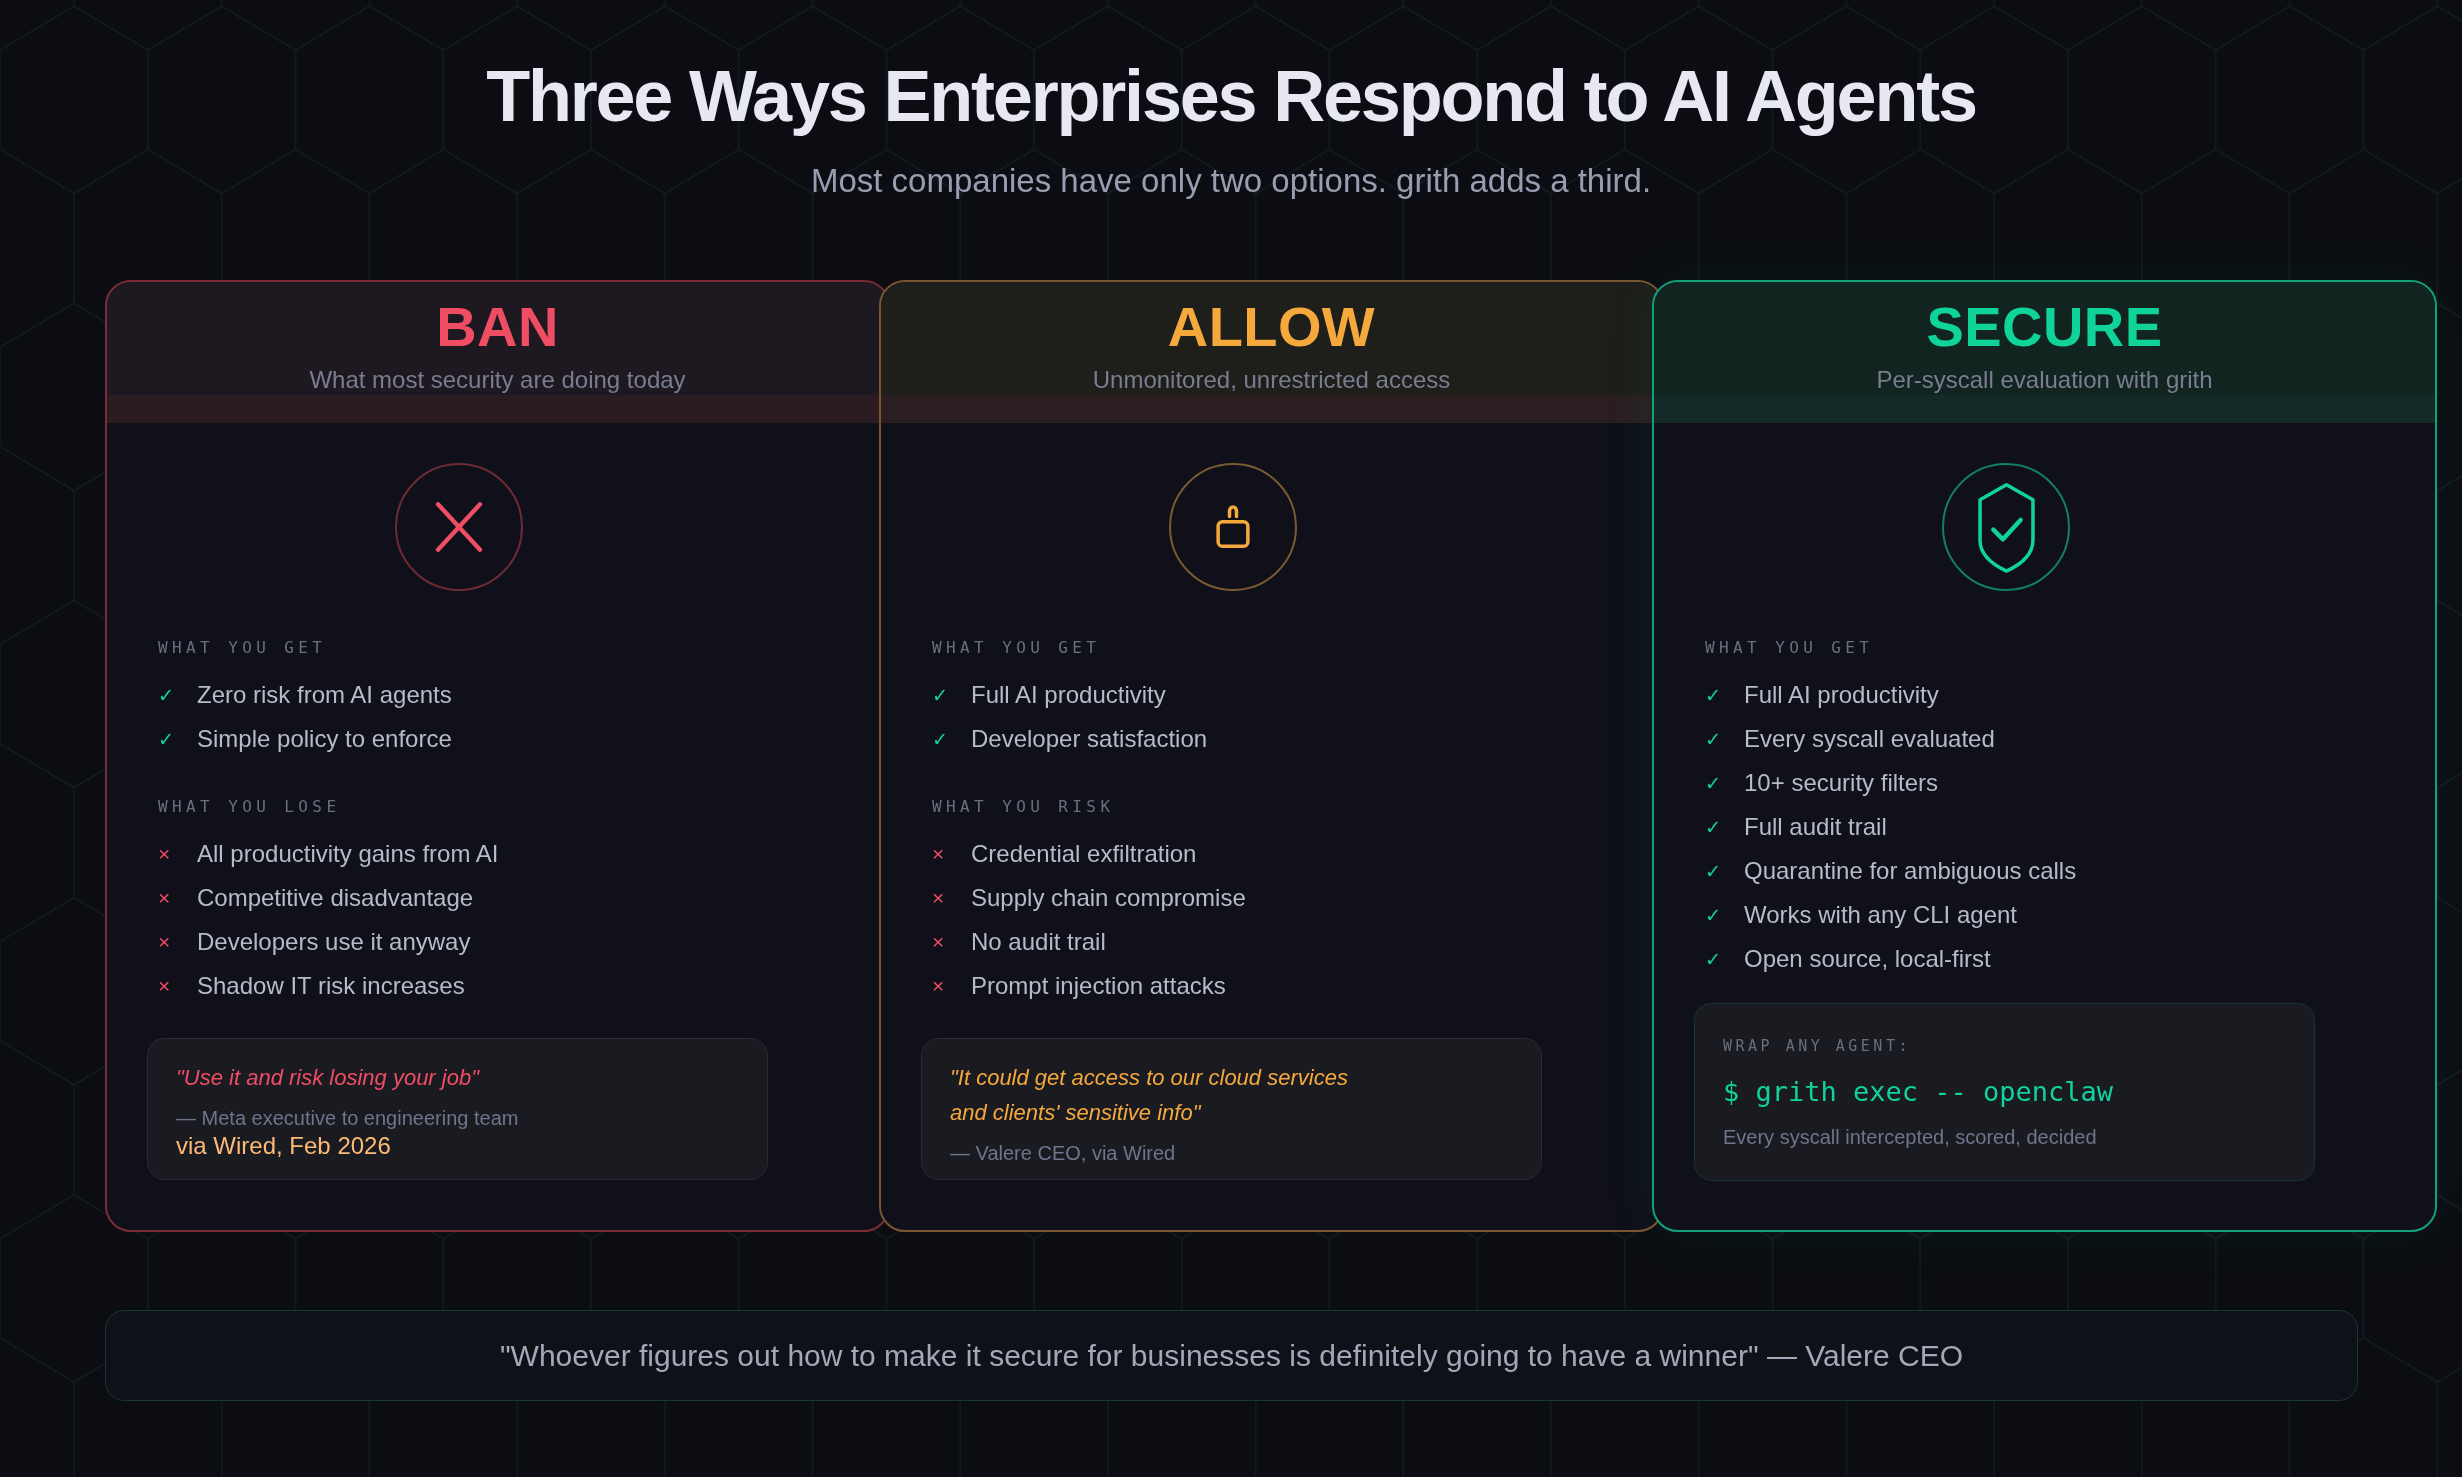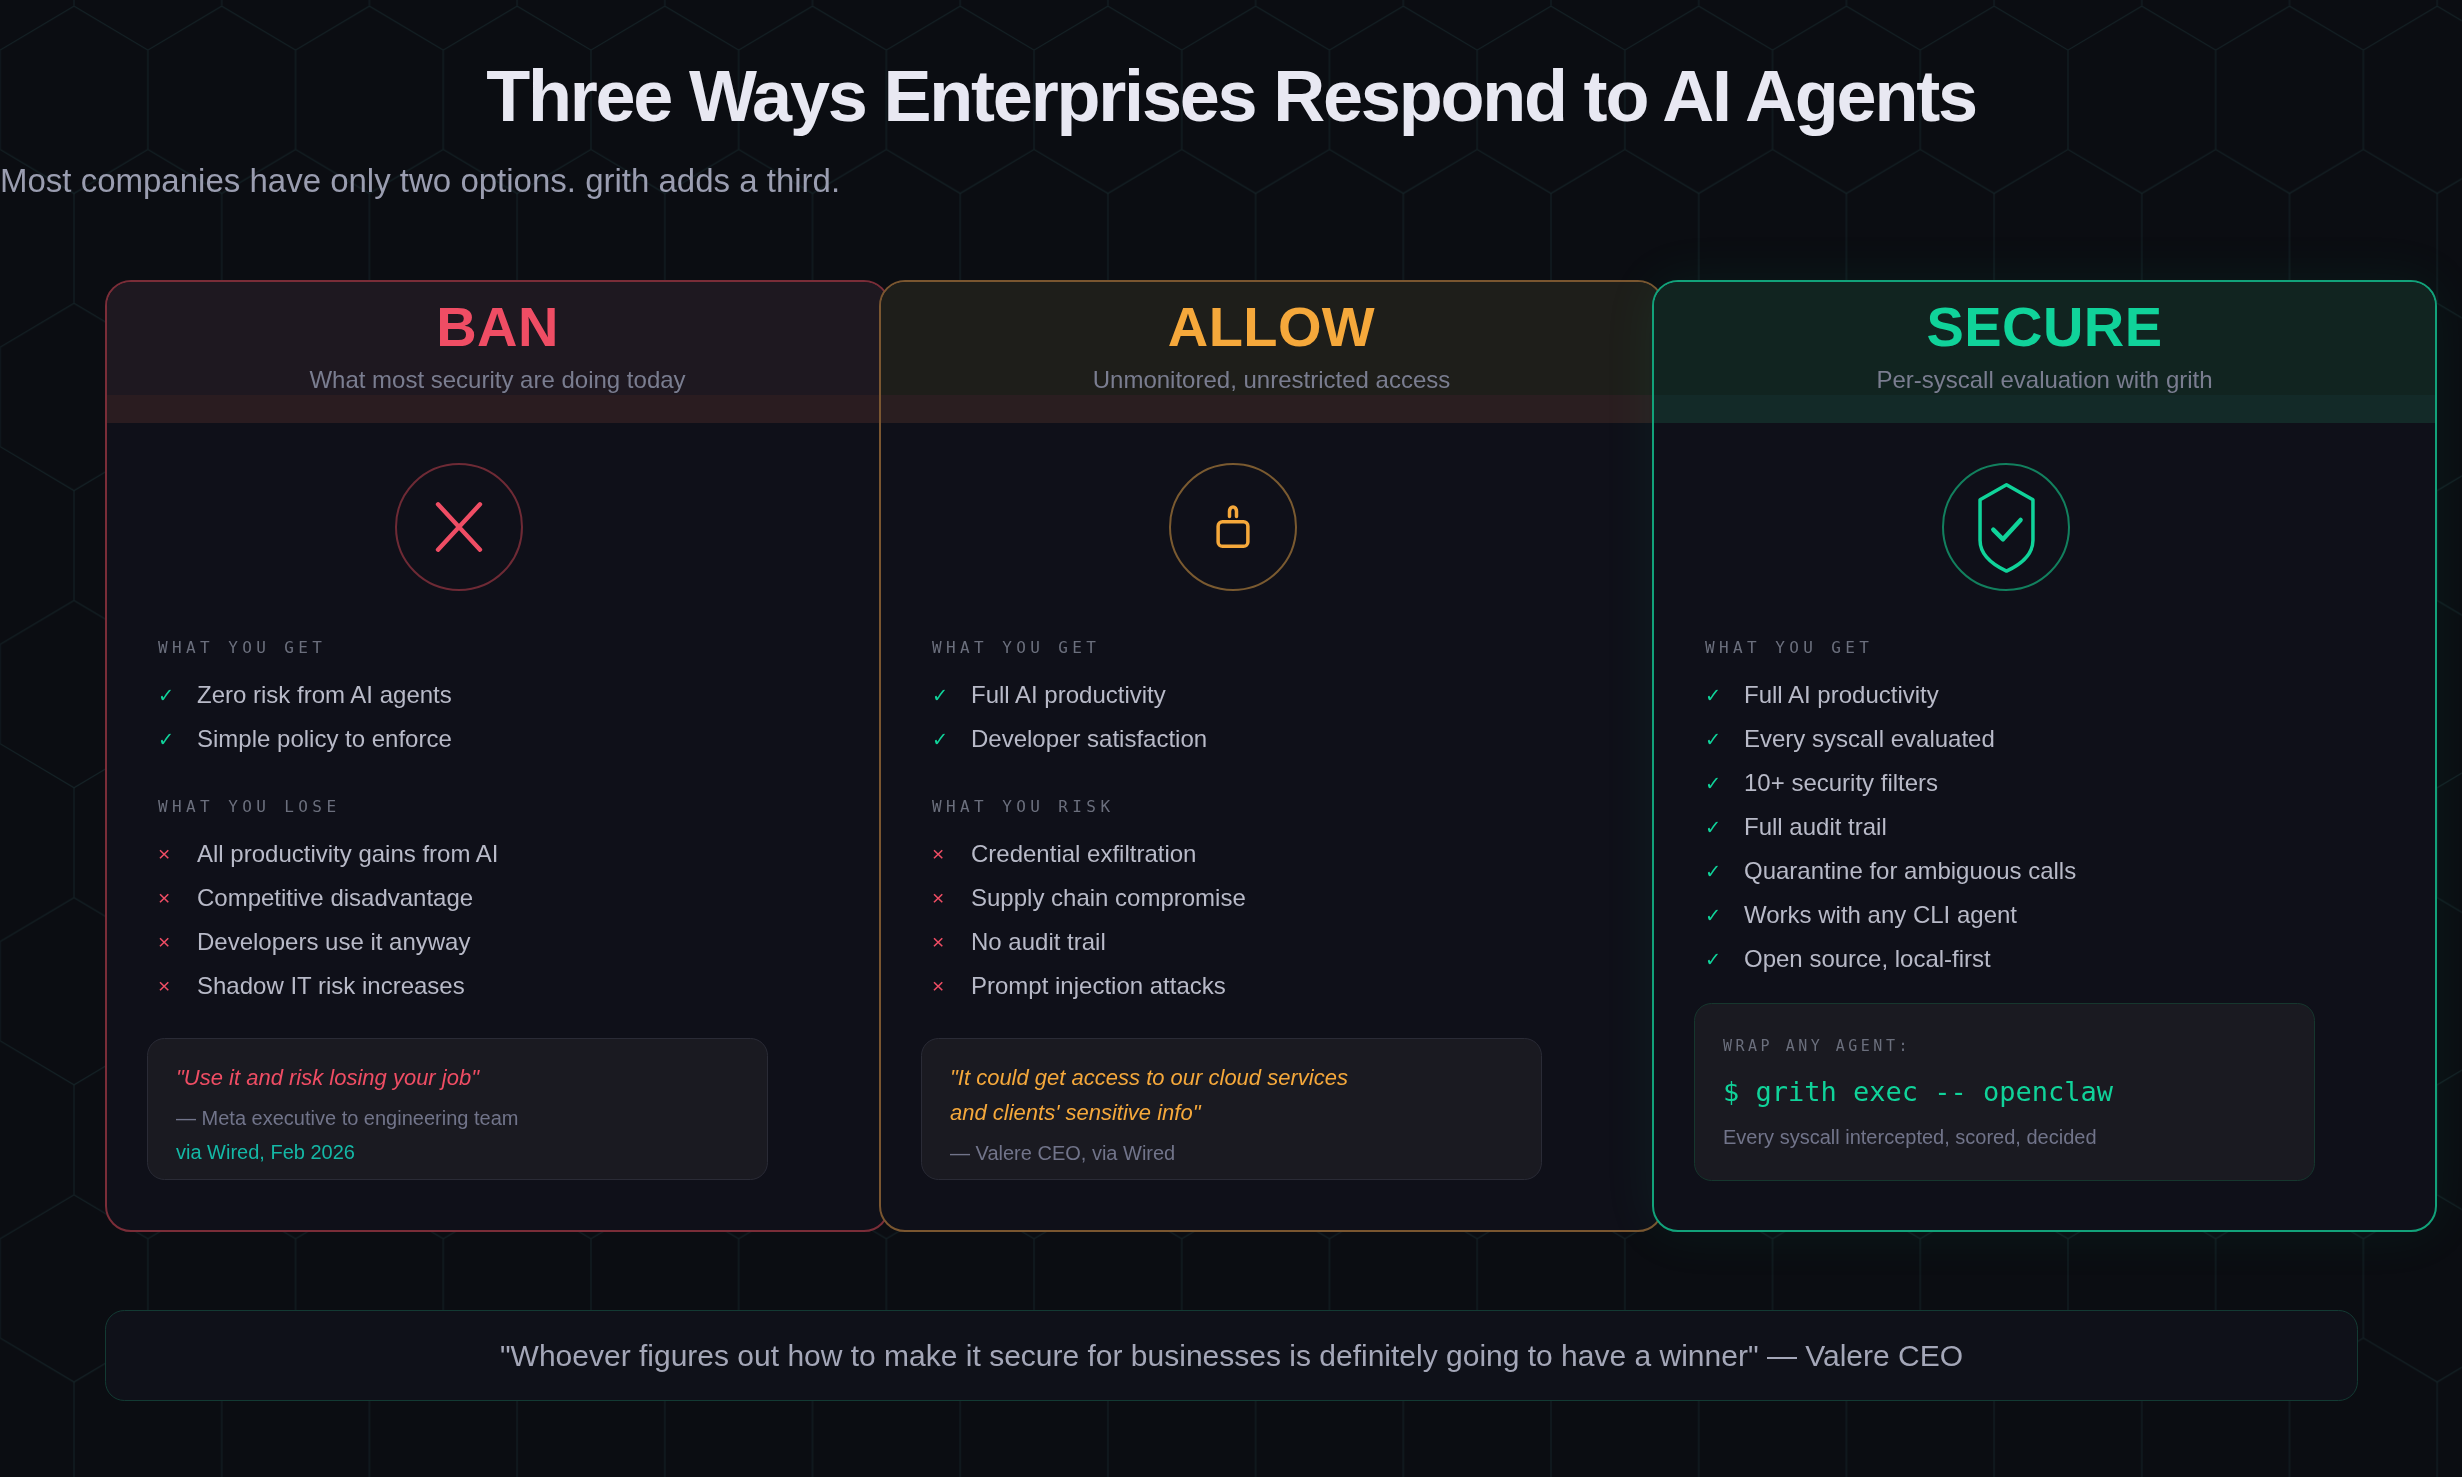--- a/index.html
+++ b/index.html
@@ -18,21 +18,21 @@
   }
   .page { position: absolute; inset: 0; z-index: 1; }
 
   .title {
     position: absolute; left: 0; width: 2462px; top: 55px;
     text-align: center; font-size: 72px; font-weight: 700;
     letter-spacing: -2.2px; color: #e8e8f2;
   }
   .subtitle {
     position: absolute; left: 0; width: 2462px; top: 162px;
-    text-align: left; font-size: 33px; color: #9a9db0;
+    text-align: center; font-size: 33px; color: #9a9db0;
   }
 
   .card {
     position: absolute; top: 280px; width: 785px; height: 952px;
     border: 2.6px solid; border-radius: 26px; background: #0f1019;
     overflow: hidden;
   }
   .card.ban { left: 105px; border-color: #7a2d38; }
   .card.allow { left: 879px; border-color: #7a5630; }
   .card.secure { left: 1652px; border-color: #12a27a; box-shadow: 0 0 53px rgba(16,185,129,0.08); }
@@ -76,21 +76,21 @@
 
   .quote-box {
     position: absolute; left: 40px; width: 621px; top: 756px; height: 142px;
     background: #1a1a21; border: 1.8px solid #2a2b36; border-radius: 17.6px;
     padding: 21px 28px;
   }
   .quote-text { font-style: italic; font-size: 22px; line-height: 35px; }
   .ban .quote-text { color: #ef4d64; }
   .allow .quote-text { color: #f5a83b; }
   .quote-attr { font-size: 20px; color: #71748a; margin-top: 12.3px; }
-  .quote-src { font-size: 20px; color: #14b8a6; margin-top: 11px; }
+  .quote-src { font-size: 24px; color: #fdba74; margin-top: 2px; }
 
   .code-box {
     position: absolute; left: 40px; width: 621px; top: 721px; height: 178px;
     background: #1a1a21; border: 1.8px solid #16372e; border-radius: 17.6px;
     padding: 33px 28px;
   }
   .code-label { font-family: "DejaVu Sans Mono", monospace; font-size: 15px; letter-spacing: 3.5px; color: #6b6f7d; }
   .code-cmd { font-family: "DejaVu Sans Mono", monospace; font-size: 27px; color: #10d39a; margin-top: 21px; }
   .code-note { font-size: 20px; color: #71748a; margin-top: 19.3px; }
 

